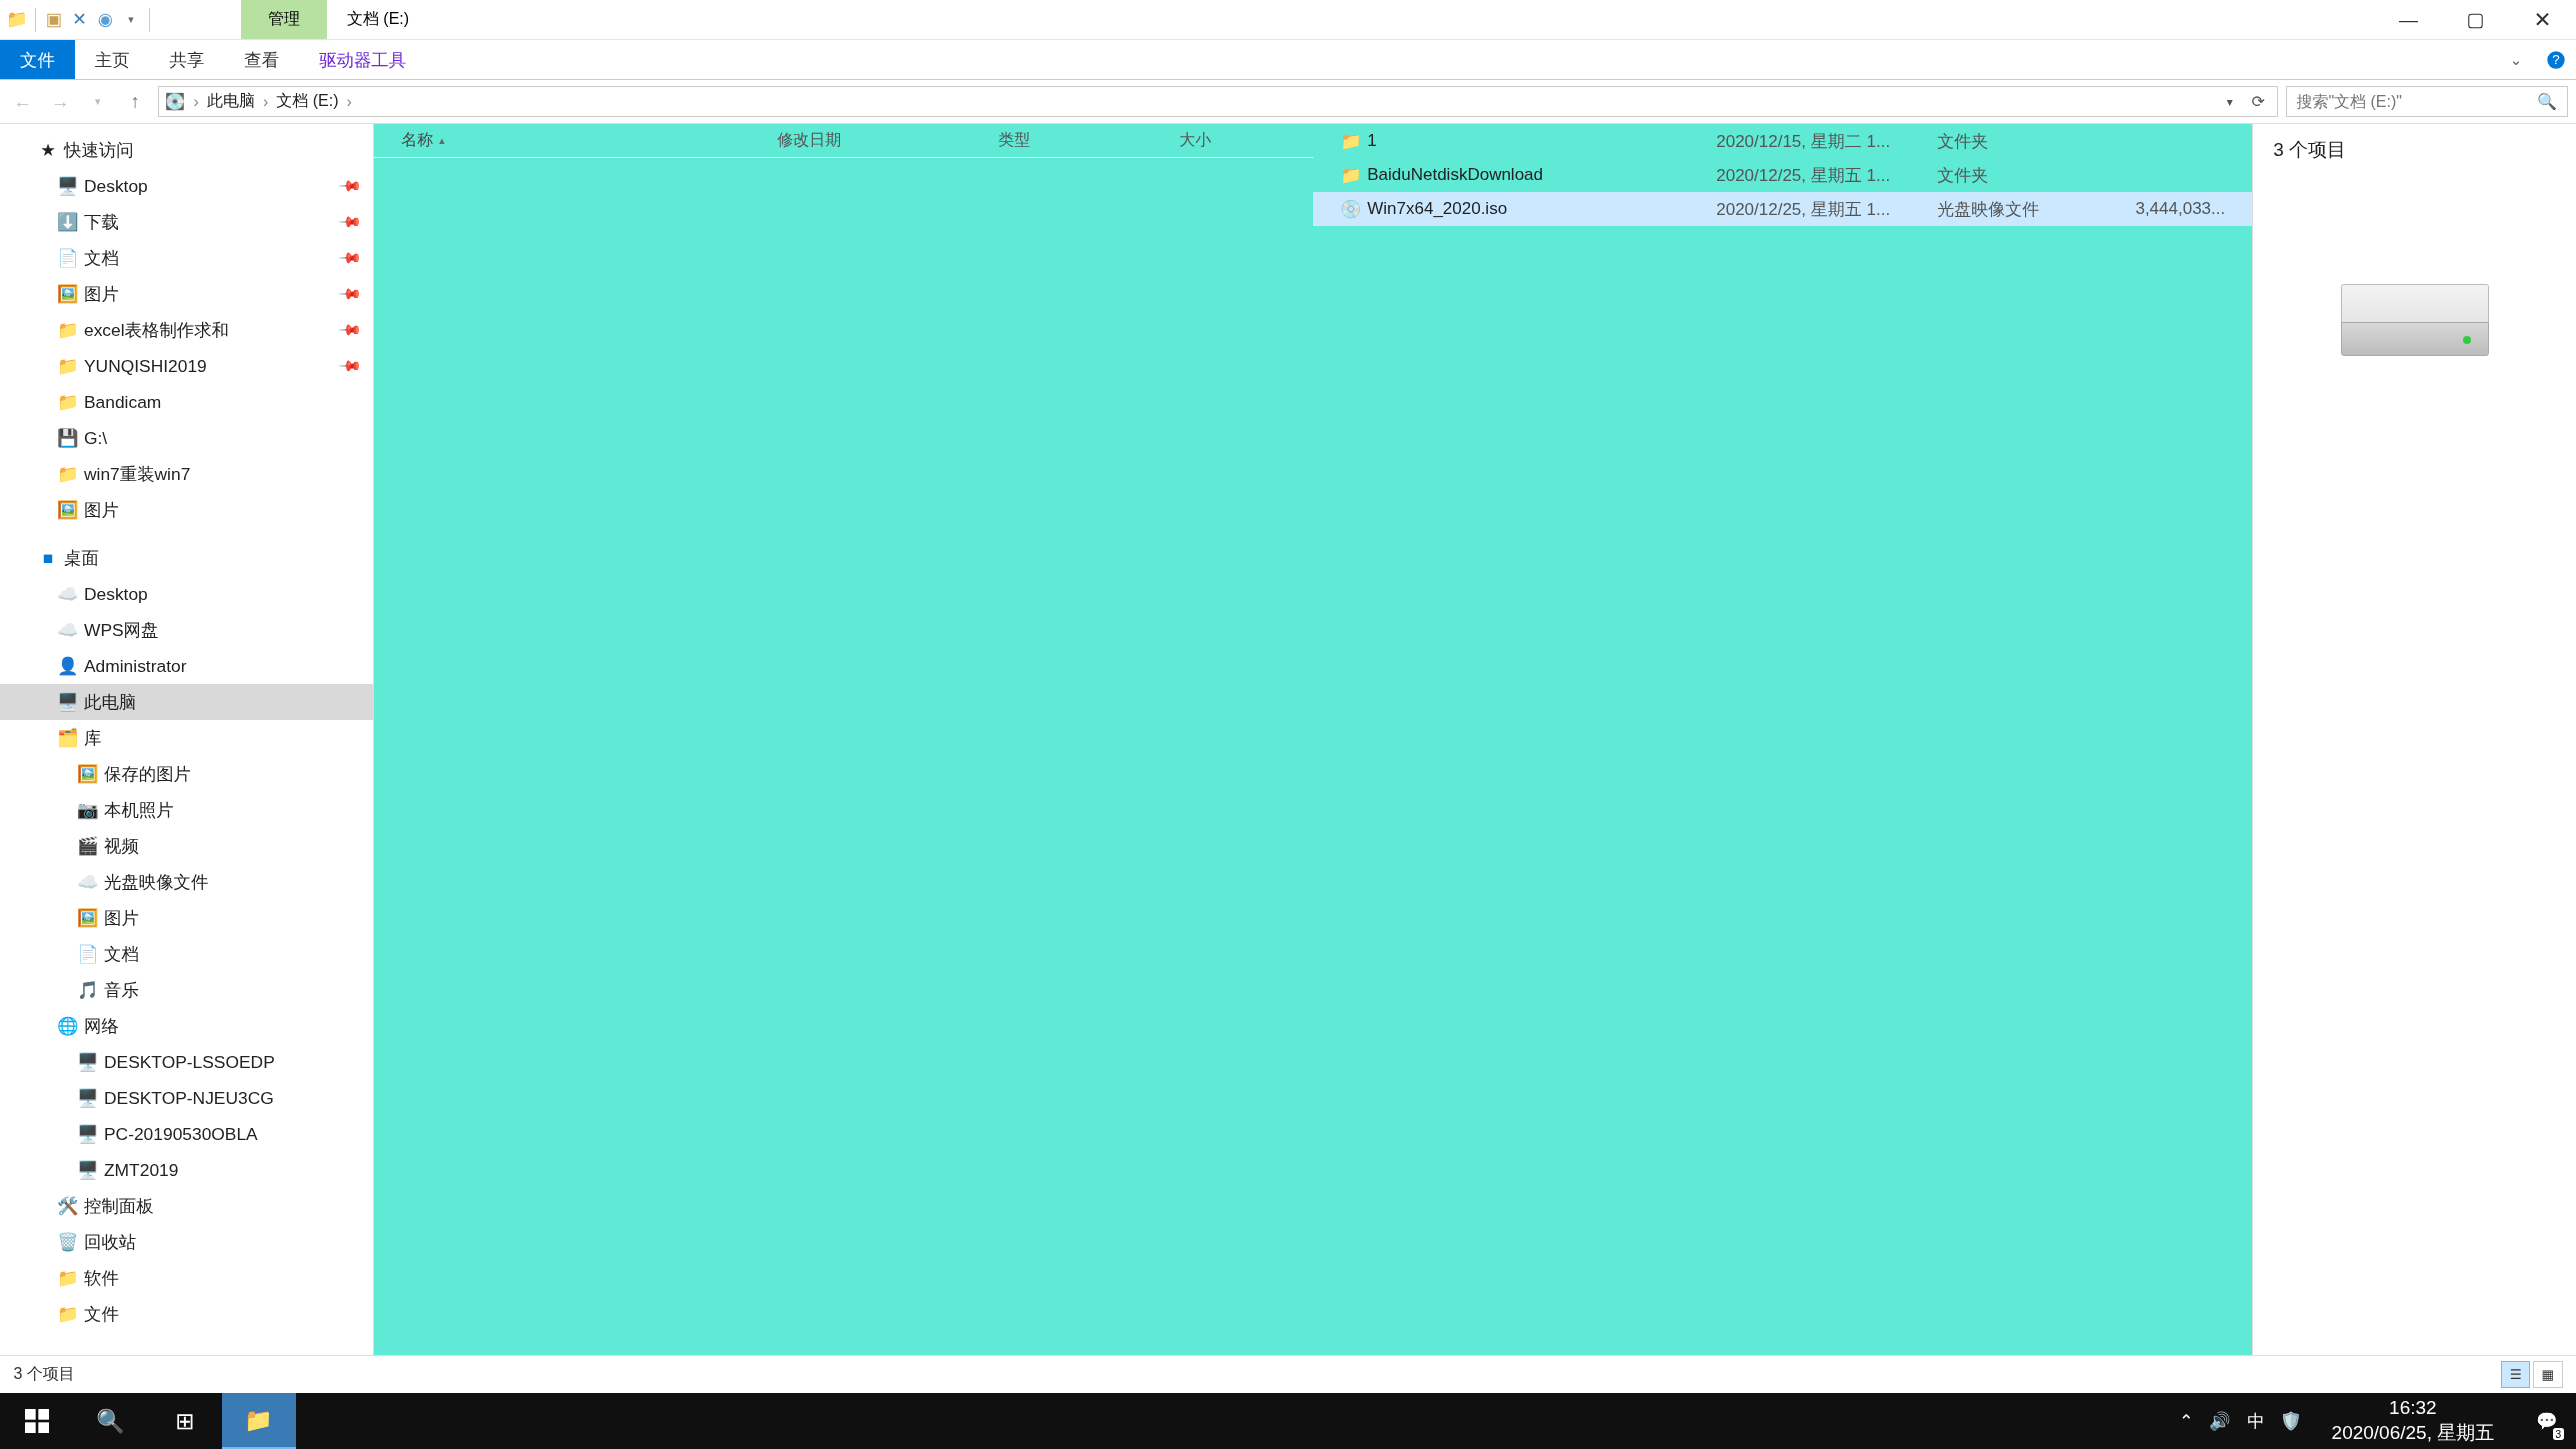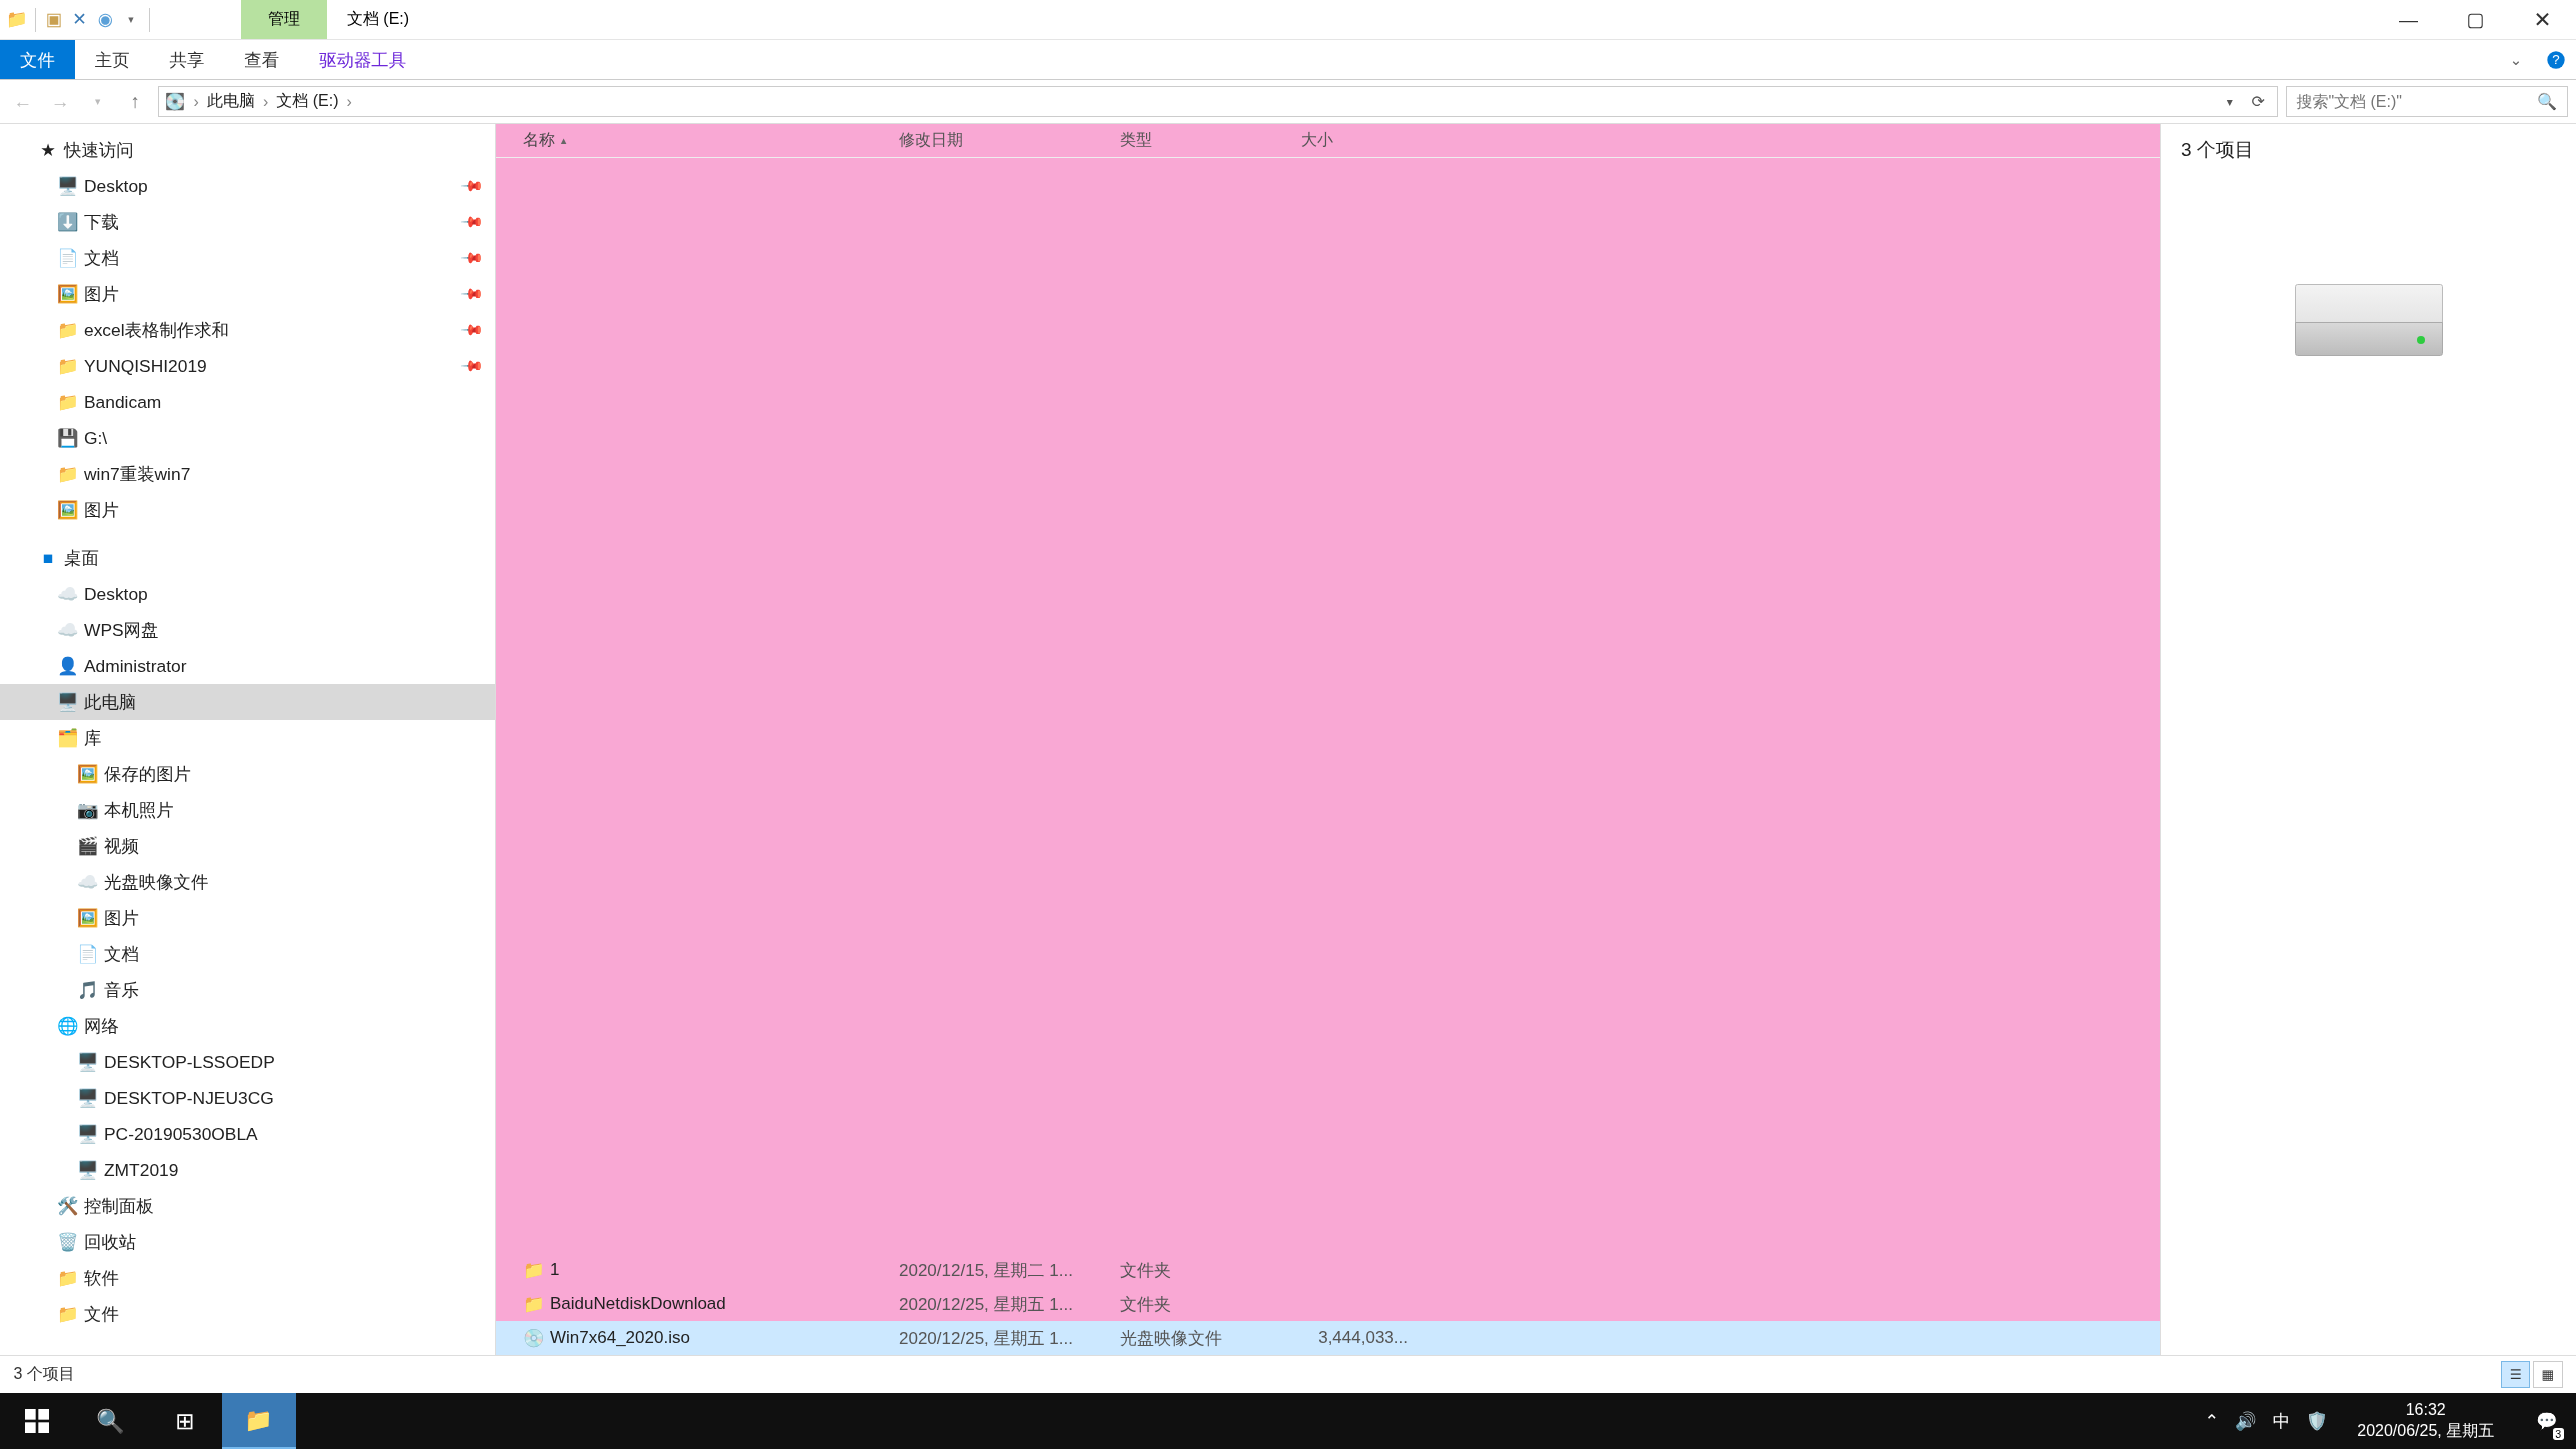--- a/index.html
+++ b/index.html
@@ -34,21 +34,21 @@
 .navrow .addr .tail { flex: 1; }
 .navrow .addr .drop { color: #555; font-size: 12px; padding: 0 5.4px; }
 .navrow .addr .refresh { color: #555; font-size: 16px; padding: 0 5.4px; }
 .navrow .search { width: 282px; height: 31px; border: 0.7px solid #ccc; display: flex; align-items: center; padding: 0 9.4px; font-size: 16px; color: #888; }
 .navrow .search input { border: none; outline: none; flex: 1; font-size: 16px; color: #333; background: transparent; }
 .navrow .search .mag { color: #666; font-size: 16px; }
 
 
 .body { display: flex; height: calc(1449px - 40px - 40px - 44px - 38px - 56px); }
 .navpane { width: 496px; background: #fff; border-right: 0.7px solid #ddd; overflow-y: auto; padding-top: 8px; }
-.filespane { flex: 1; background: #f9a8d4; display: flex; flex-direction: column; justify-content: space-between; }
+.filespane { flex: 1; background: #5eead4; display: flex; flex-direction: row; justify-content: space-between; }
 .previewpane { width: 416px; border-left: 0.7px solid #ddd; padding: 13.4px 20px; font-size: 19px; color: #222; display: flex; flex-direction: column; align-items: center; }
 
 
 .tree-item { display: flex; align-items: center; height: 36px; font-size: 17.4px; color: #222; padding-right: 13.4px; }
 .tree-item .ind { display: inline-block; }
 .tree-item .ico { width: 24px; text-align: center; font-size: 17.4px; margin-right: 4px; }
 .tree-item .pin { margin-left: auto; color: #aaa; font-size: 14.8px; transform: rotate(45deg); }
 .tree-item.selected { background: #d9d9d9; }
 .tree-item.section { font-weight: 400; }
 
@@ -75,21 +75,21 @@
 .status .spacer { flex: 1; }
 .status .viewbtn { width: 29.5px; height: 27px; border: 0.7px solid #ccc; display: flex; align-items: center; justify-content: center; font-size: 13.4px; margin-left: 2.7px; }
 .status .viewbtn.active { background: #cce8ff; border-color: #7ab8e6; }
 
 
 .taskbar { height: 56px; background: #101010; display: flex; align-items: center; color: #fff; }
 .taskbar .tbtn { width: 74px; height: 56px; display: flex; align-items: center; justify-content: center; font-size: 23px; }
 .taskbar .tbtn.active { background: #3a7ab5; border-bottom: 2.7px solid #76b9ed; }
 .taskbar .spacer { flex: 1; }
 .taskbar .tray { display: flex; align-items: center; gap: 16px; padding-right: 5.4px; font-size: 17.4px; }
-.taskbar .clock { text-align: center; font-size: 16px; line-height: 1.3; padding: 0 13.4px; }
+.taskbar .clock { text-align: center; font-size: 19px; line-height: 1.3; padding: 0 13.4px; }
 .taskbar .notif { width: 47px; height: 56px; display: flex; align-items: center; justify-content: center; position: relative; }
 .taskbar .notif .badge { position: absolute; bottom: 9.4px; right: 6.7px; background: #fff; color: #000; font-size: 10.7px; border-radius: 2.7px; padding: 0 2.7px; }
 
 svg { display: block; }
 </style>
 </head>
 <body>
 
 <div class="titlebar">
   <div class="qat">

